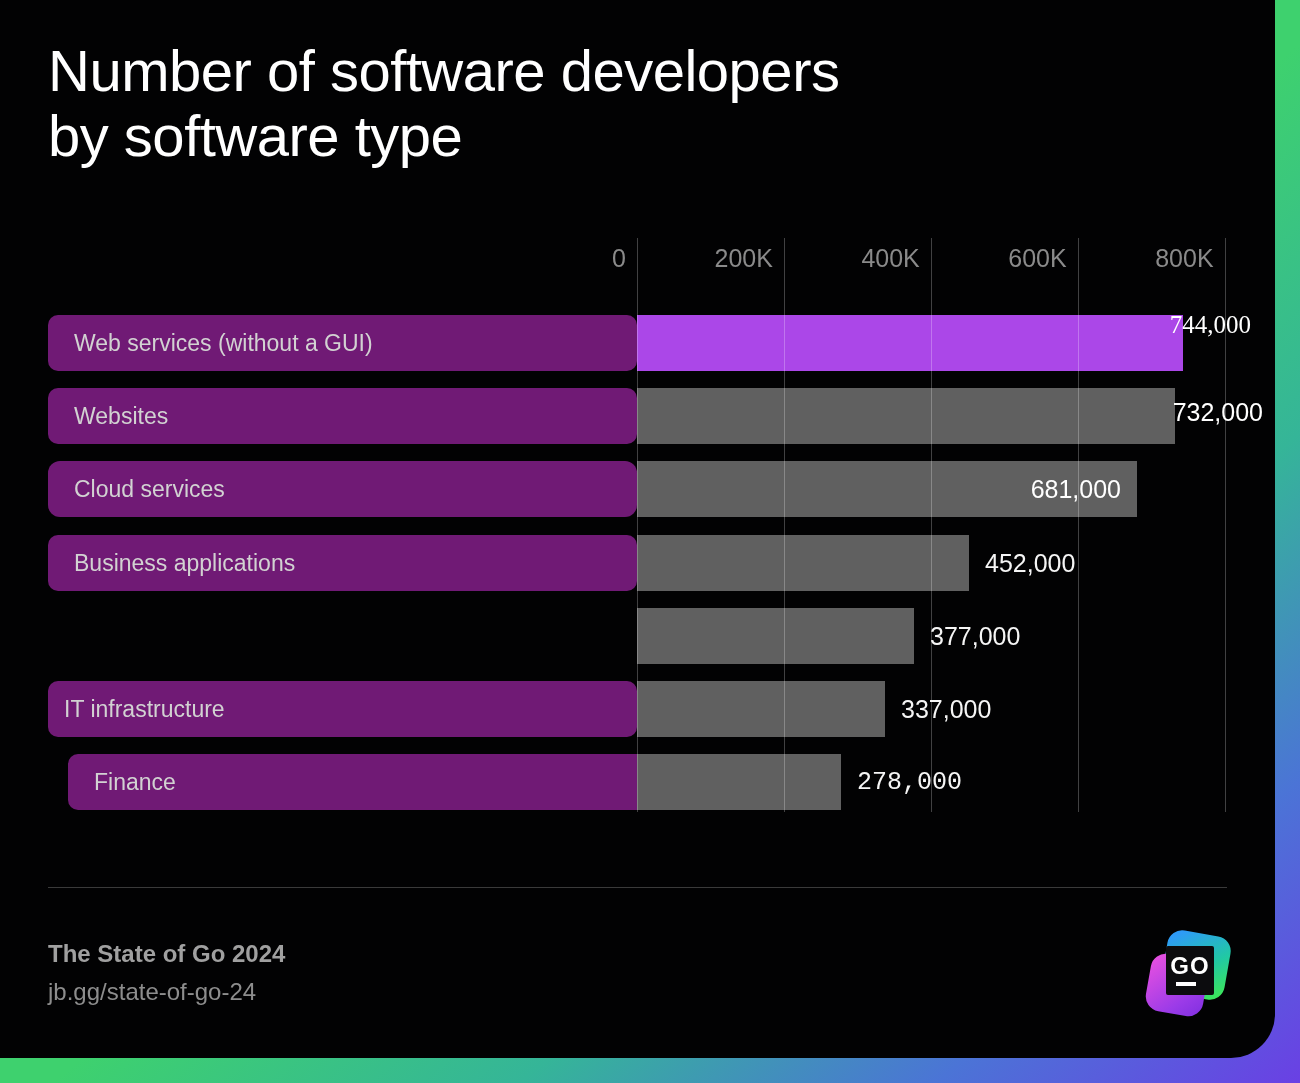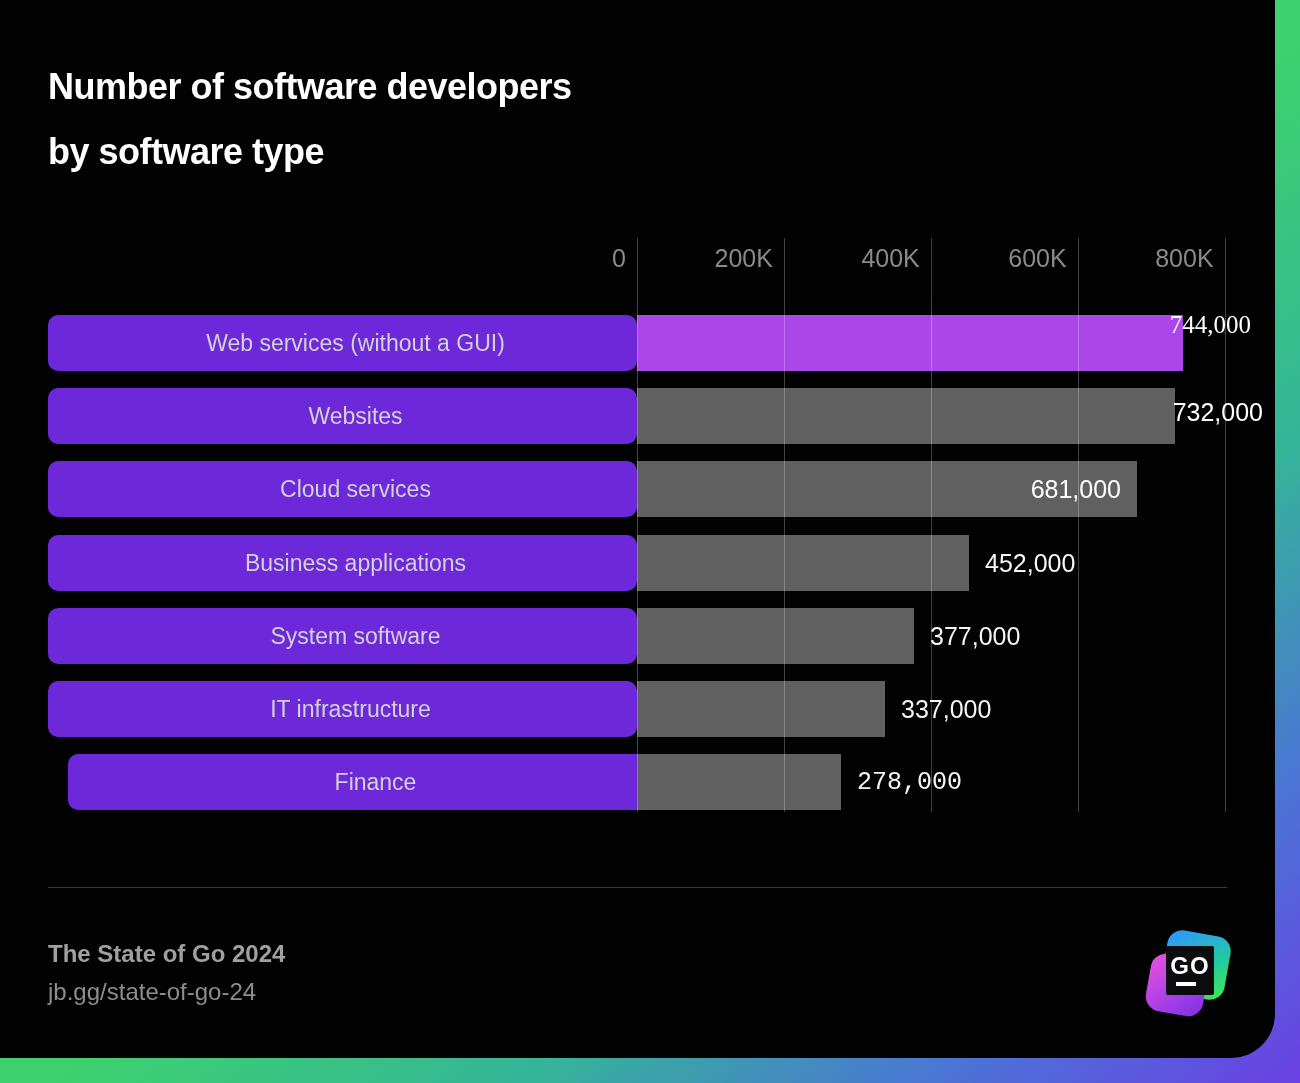--- a/index.html
+++ b/index.html
@@ -9,37 +9,37 @@
     background:linear-gradient(to bottom right,
       #3ED16E 0%, #3ED16E 52%, #35B598 70%, #4B74D6 86%, #6A40E4 100%);
     position:relative;
   }
   .panel {
     position:absolute; left:0; top:0; right:25px; bottom:25px;
     background:#020203;
     border-radius:0 0 44px 0;
   }
   .title {
-    position:absolute; left:48px; top:54px;
-    color:#ffffff; font-size:36px; font-weight:700;
+    position:absolute; left:48px; top:38px;
+    color:#ffffff; font-size:58px; font-weight:400;
     line-height:65px; letter-spacing:-0.5px;
   }
   .chart { position:absolute; left:0; top:0; width:100%; height:100%; }
   .gridline {
     position:absolute; width:1px; top:238px; height:574px;
     background:rgba(255,255,255,0.25); z-index:5;
   }
   .tick-label {
     position:absolute; top:243px; width:150px; text-align:right;
     color:#8a8a8a; font-size:25px; line-height:30px; z-index:2;
   }
   .row-label-box {
     position:absolute; left:48px; height:56px; border-radius:10px;
-    background:#6d28d9; display:flex; align-items:center;
-    padding-left:26px; z-index:1;justify-content:center;
+    background:#701a75; display:flex; align-items:center;
+    padding-left:26px; z-index:1;
   }
   .row-label-box span { color:#d2d2d2; font-size:23px; }
   .bar { position:absolute; height:56px; z-index:2; }
   .value-label {
     position:absolute; height:56px; display:flex; align-items:center;
     color:#f5f5f5; font-size:25px; z-index:4; white-space:nowrap;
   }
   .value-label.inside { justify-content:flex-end; padding-right:16px; color:#ffffff; }
   .divider {
     position:absolute; left:48px; top:887px; width:1179px; height:1px;
@@ -100,33 +100,30 @@
       <div class="row-label-box" style="top: 315px; width: 589px;">
         <span>Web services (without a GUI)</span>
       </div>
       <div class="bar" style="top: 315px; left: 637px; width: 546px; background: rgb(171, 71, 232);"></div>
       <div class="value-label inside" style="top: 297px; left: 637px; width: 630px; font-family: Liberation Serif, serif;">744,000</div>
       <div class="row-label-box" style="top: 388px; width: 589px;">
         <span>Websites</span>
       </div>
       <div class="bar" style="top: 388px; left: 637px; width: 538px; background: rgb(96, 96, 96);"></div>
       <div class="value-label inside" style="top: 384px; left: 637px; width: 594px; margin-left: 48px;">732,000</div>
-      <div class="row-label-box" style="top: 461px; width: 589px;">
+      <div class="row-label-box" style="top: 461px; width: 589px; border-radius: 12px;">
         <span>Cloud services</span>
       </div>
       <div class="bar" style="top: 461px; left: 637px; width: 500px; background: rgb(96, 96, 96);"></div>
       <div class="value-label inside" style="top: 461px; left: 637px; width: 500px;">681,000</div>
       <div class="row-label-box" style="top: 535px; width: 589px;">
         <span>Business applications</span>
       </div>
       <div class="bar" style="top: 535px; left: 637px; width: 332px; background: rgb(96, 96, 96);"></div>
       <div class="value-label" style="top: 535px; left: 985px;">452,000</div>
-      <div class="row-label-box" style="top: 608px; width: 589px;">
-        <span>System software</span>
-      </div>
       <div class="bar" style="top: 608px; left: 637px; width: 277px; background: rgb(96, 96, 96);"></div>
       <div class="value-label" style="top: 608px; left: 930px;">377,000</div>
       <div class="row-label-box" style="top: 681px; width: 589px; padding-left: 16px;">
         <span>IT infrastructure</span>
       </div>
       <div class="bar" style="top: 681px; left: 637px; width: 248px; background: rgb(96, 96, 96);"></div>
       <div class="value-label" style="top: 681px; left: 901px;">337,000</div>
       <div class="row-label-box" style="top: 754px; width: 589px; margin-left: 20px;">
         <span>Finance</span>
       </div>

